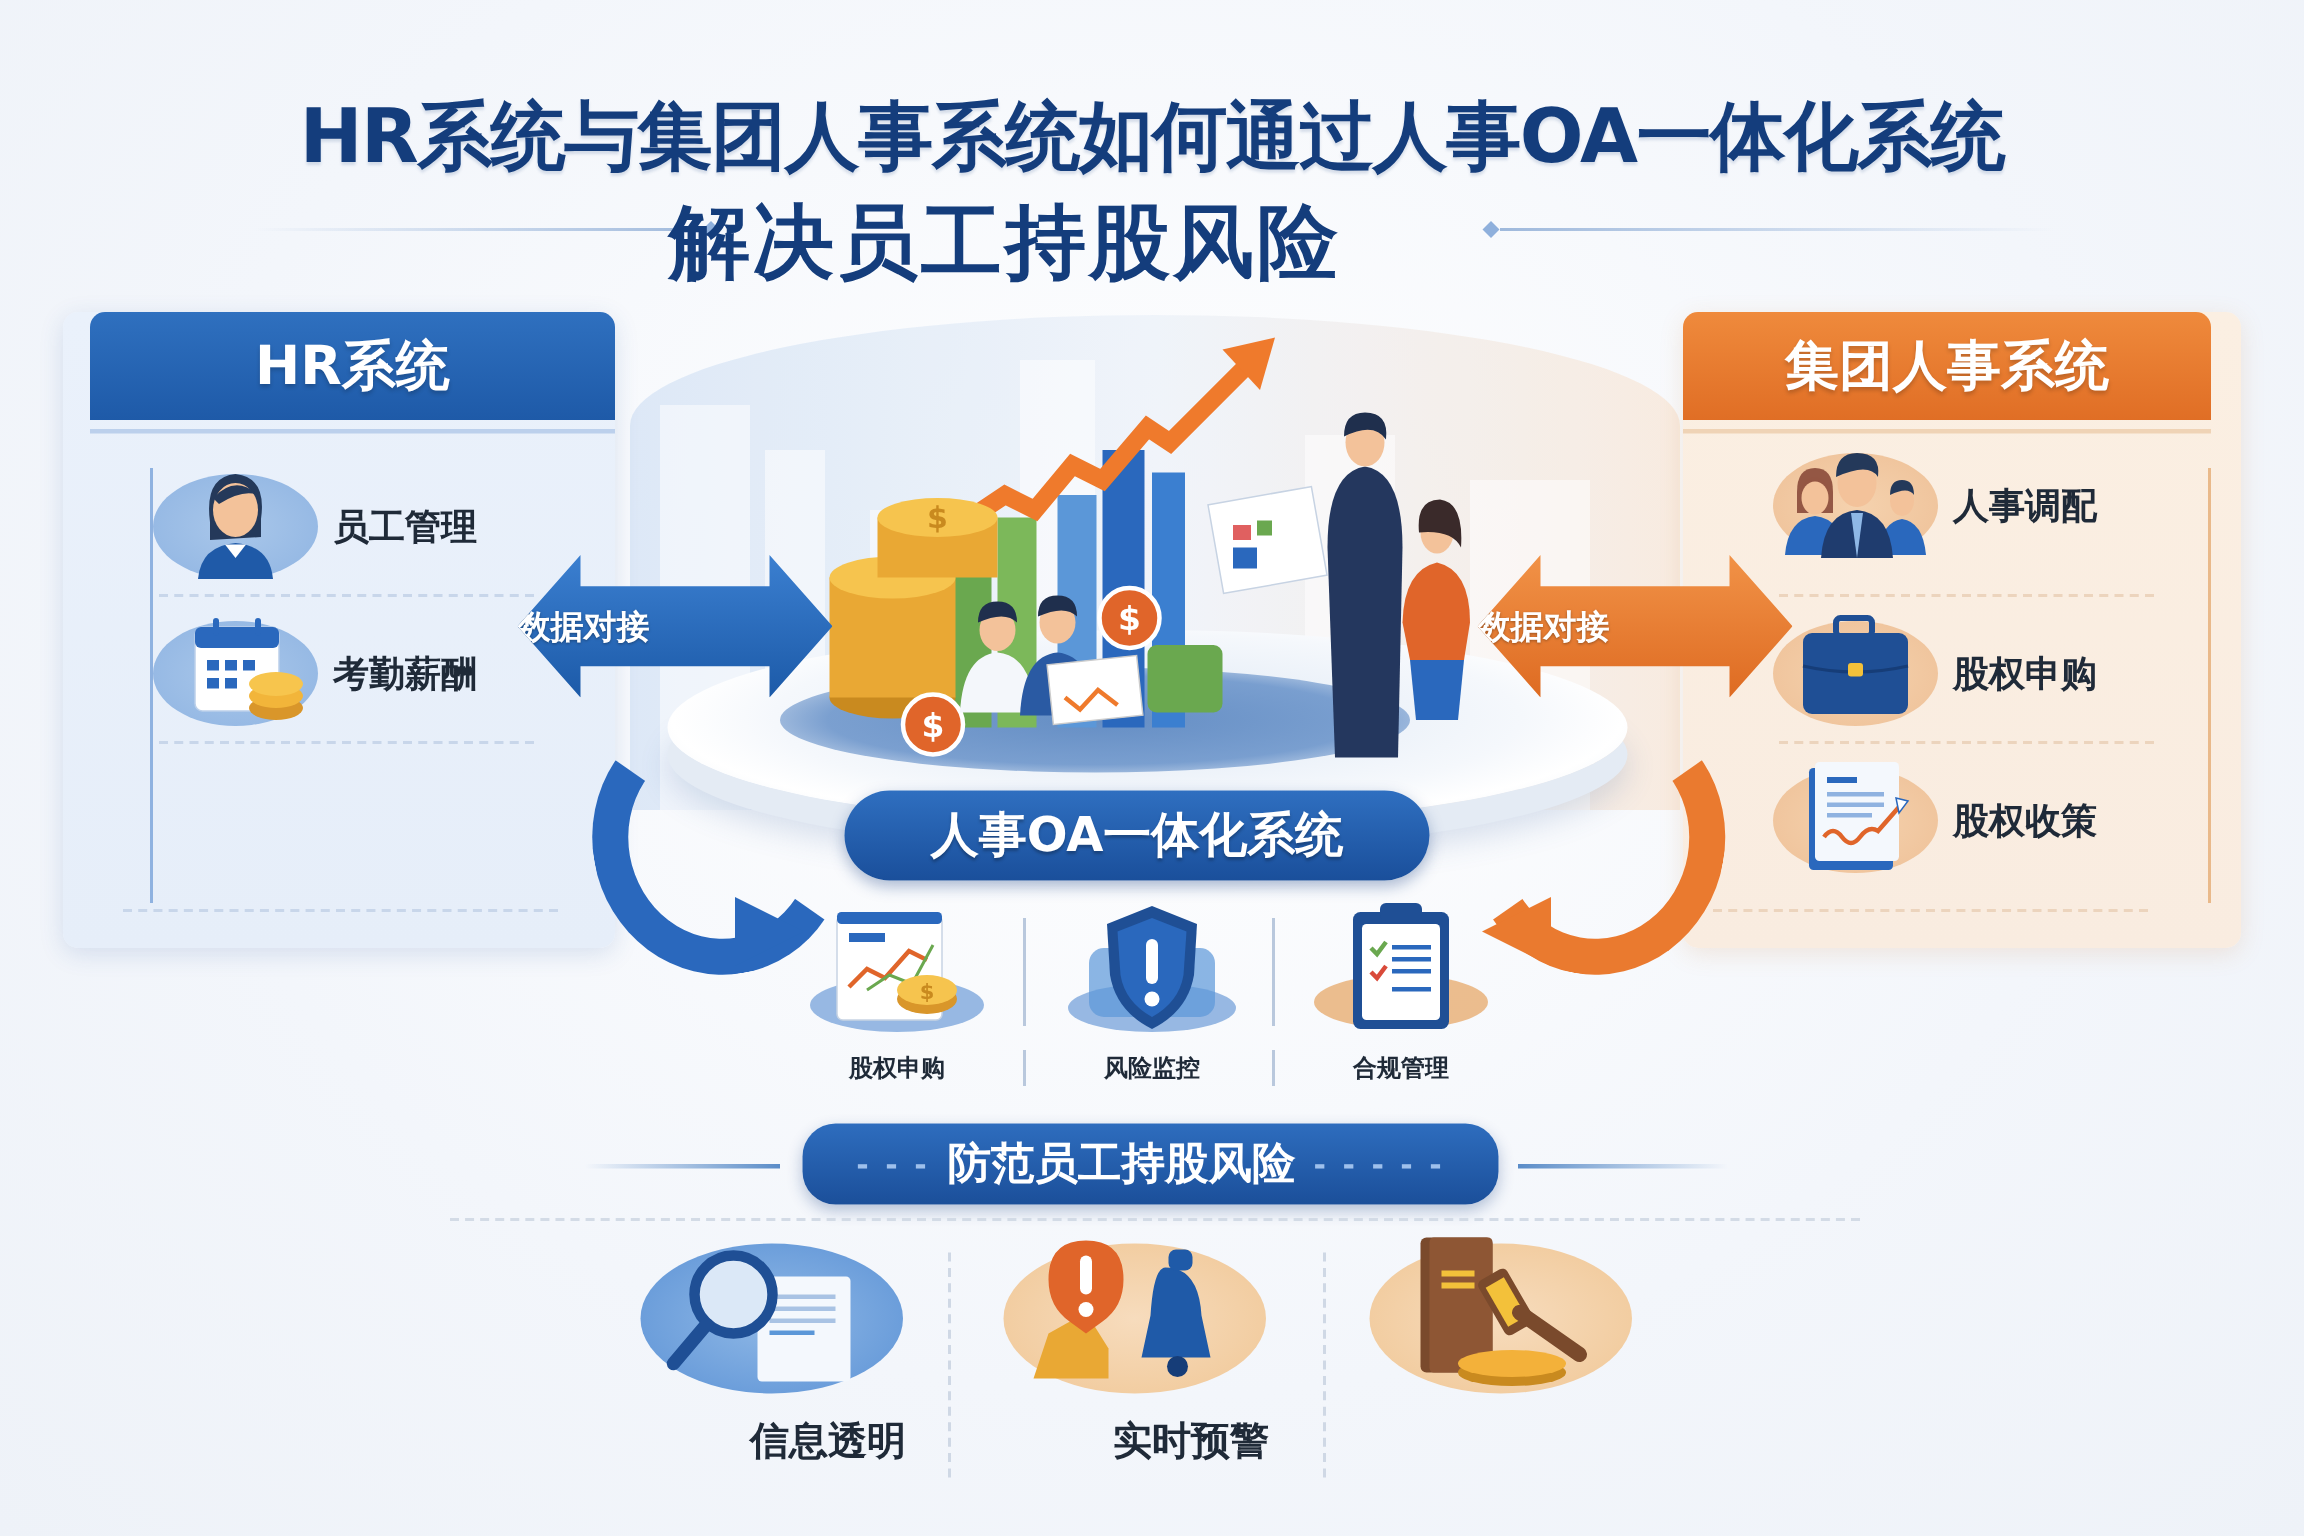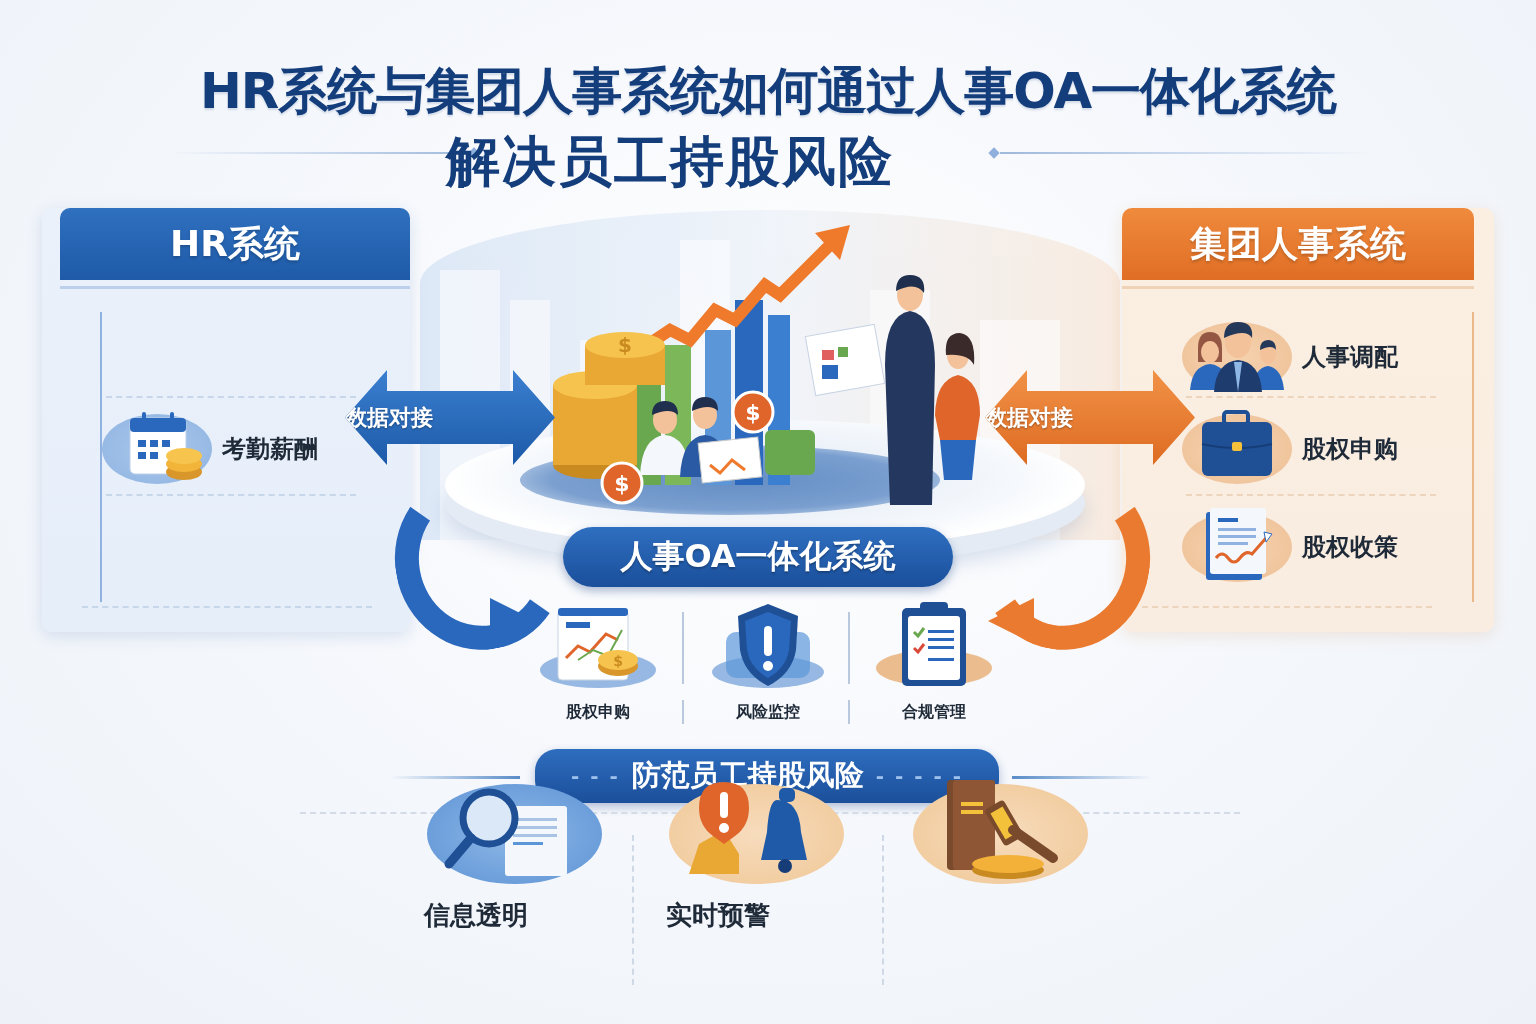--- a/index.html
+++ b/index.html
@@ -133,21 +133,21 @@
     left: 535px; top: 749px; width: 464px; height: 54px; border-radius: 22px;
     background: linear-gradient(180deg, #2e6dbe 0%, #1b4f9a 100%);
     color: #fff; font-size: 29px; font-weight: 800;
     display: flex; align-items: center; justify-content: center; gap: 12px;
     box-shadow: 0 4px 10px rgba(20,60,130,0.3);
   }
   .risk-dash { color: #9ec0ec; font-size: 20px; letter-spacing: 2px; }
   .risk-line { top: 776px; height: 3px; }
   .dash-rule { top: 812px; left: 300px; width: 940px; border-top: 2px dashed #d3dbe6; }
 
-  .bottom-item { top: 784px; width: 180px; text-align: left; }
+  .bottom-item { top: 829px; width: 180px; text-align: right; }
   .bottom-icon {
     width: 175px; height: 100px; border-radius: 50%; margin: 0 auto; position: relative;
   }
   .bottom-label { margin-top: 14px; font-size: 26px; font-weight: 600; color: #1f2a38; }
   .bottom-div { top: 835px; width: 0; height: 150px; border-left: 2px dashed #cfd8e5; }
 
   .curve-left {
     left: 395px; top: 470px; width: 170px; height: 180px;
     border: 24px solid transparent; border-left-color: #2a68bd; border-bottom-color: #2a68bd;
     border-radius: 50%;
@@ -185,20 +185,32 @@
   <div class="abs building" style="left:260px;top:30px;width:50px;height:300px;"></div>
   <div class="abs building" style="left:450px;top:80px;width:60px;height:250px;"></div>
   <div class="abs building" style="left:560px;top:110px;width:80px;height:220px;"></div>
 </div>
 
 <div class="abs panel panel-left">
   <div class="panel-head">HR系统</div>
   <div class="panel-head-rule"></div>
   <div class="panel-vrule"></div>
 
+  <div class="item" style="top:98px;">
+    <div class="item-icon">
+      <svg width="110" height="80" viewBox="0 0 110 80" style="position:absolute;top:-8px;left:0">
+        <path d="M30 78 Q32 56 55 54 Q78 56 80 78 Z" fill="#1f5aa8"></path>
+        <path d="M48 55 L55 64 L62 55 Z" fill="#fff"></path>
+        <path d="M38 40 Q34 10 55 8 Q76 10 72 38 L72 50 L38 52 Z" fill="#24395a"></path>
+        <ellipse cx="55" cy="32" rx="15" ry="18" fill="#f3c29a"></ellipse>
+        <path d="M40 24 Q55 8 70 22 Q60 18 44 28 Z" fill="#24395a"></path>
+      </svg>
+    </div>
+    <span class="item-label">员工管理</span>
+  </div>
   <div class="item-sep" style="top:188px;"></div>
 
   <div class="item" style="top:196px;">
     <div class="item-icon">
       <svg width="110" height="80" viewBox="0 0 110 80" style="position:absolute;top:-6px;left:0">
         <rect x="28" y="10" width="56" height="56" rx="5" fill="#fff" stroke="#bcd0ea"></rect>
         <rect x="28" y="10" width="56" height="14" rx="4" fill="#2a68bd"></rect>
         <rect x="40" y="4" width="4" height="12" rx="2" fill="#2a68bd"></rect>
         <rect x="68" y="4" width="4" height="12" rx="2" fill="#2a68bd"></rect>
         <g fill="#2a68bd">
@@ -218,21 +230,21 @@
   <div class="item-sep" style="top:286px;"></div>
 
   <div class="item-sep" style="top:398px;left:40px;width:290px;"></div>
 </div>
 
 <div class="abs panel panel-right">
   <div class="panel-head">集团人事系统</div>
   <div class="panel-head-rule"></div>
   <div class="panel-vrule"></div>
 
-  <div class="item" style="top:104px;">
+  <div class="item" style="top:84px;">
     <div class="item-icon">
       <svg width="120" height="84" viewBox="0 0 120 84" style="position:absolute;top:-14px;left:-4px">
         <path d="M12 82 Q14 58 32 56 Q50 58 52 82 Z" fill="#2a68bd"></path>
         <ellipse cx="32" cy="42" rx="10" ry="12" fill="#f3c29a"></ellipse>
         <path d="M20 40 Q20 24 32 24 Q44 24 44 40 L44 54 L20 54 Z" fill="#8a4a3a" opacity="0.9"></path>
         <ellipse cx="32" cy="44" rx="9" ry="11" fill="#f3c29a"></ellipse>
         <path d="M74 82 Q76 60 90 58 Q104 60 106 82 Z" fill="#2a68bd"></path>
         <ellipse cx="90" cy="46" rx="8" ry="10" fill="#f3c29a"></ellipse>
         <path d="M82 42 Q82 32 90 32 Q98 32 98 42 Q94 36 82 42 Z" fill="#24395a"></path>
         <path d="M36 84 Q38 54 60 52 Q82 54 84 84 Z" fill="#1f3c6e"></path>

